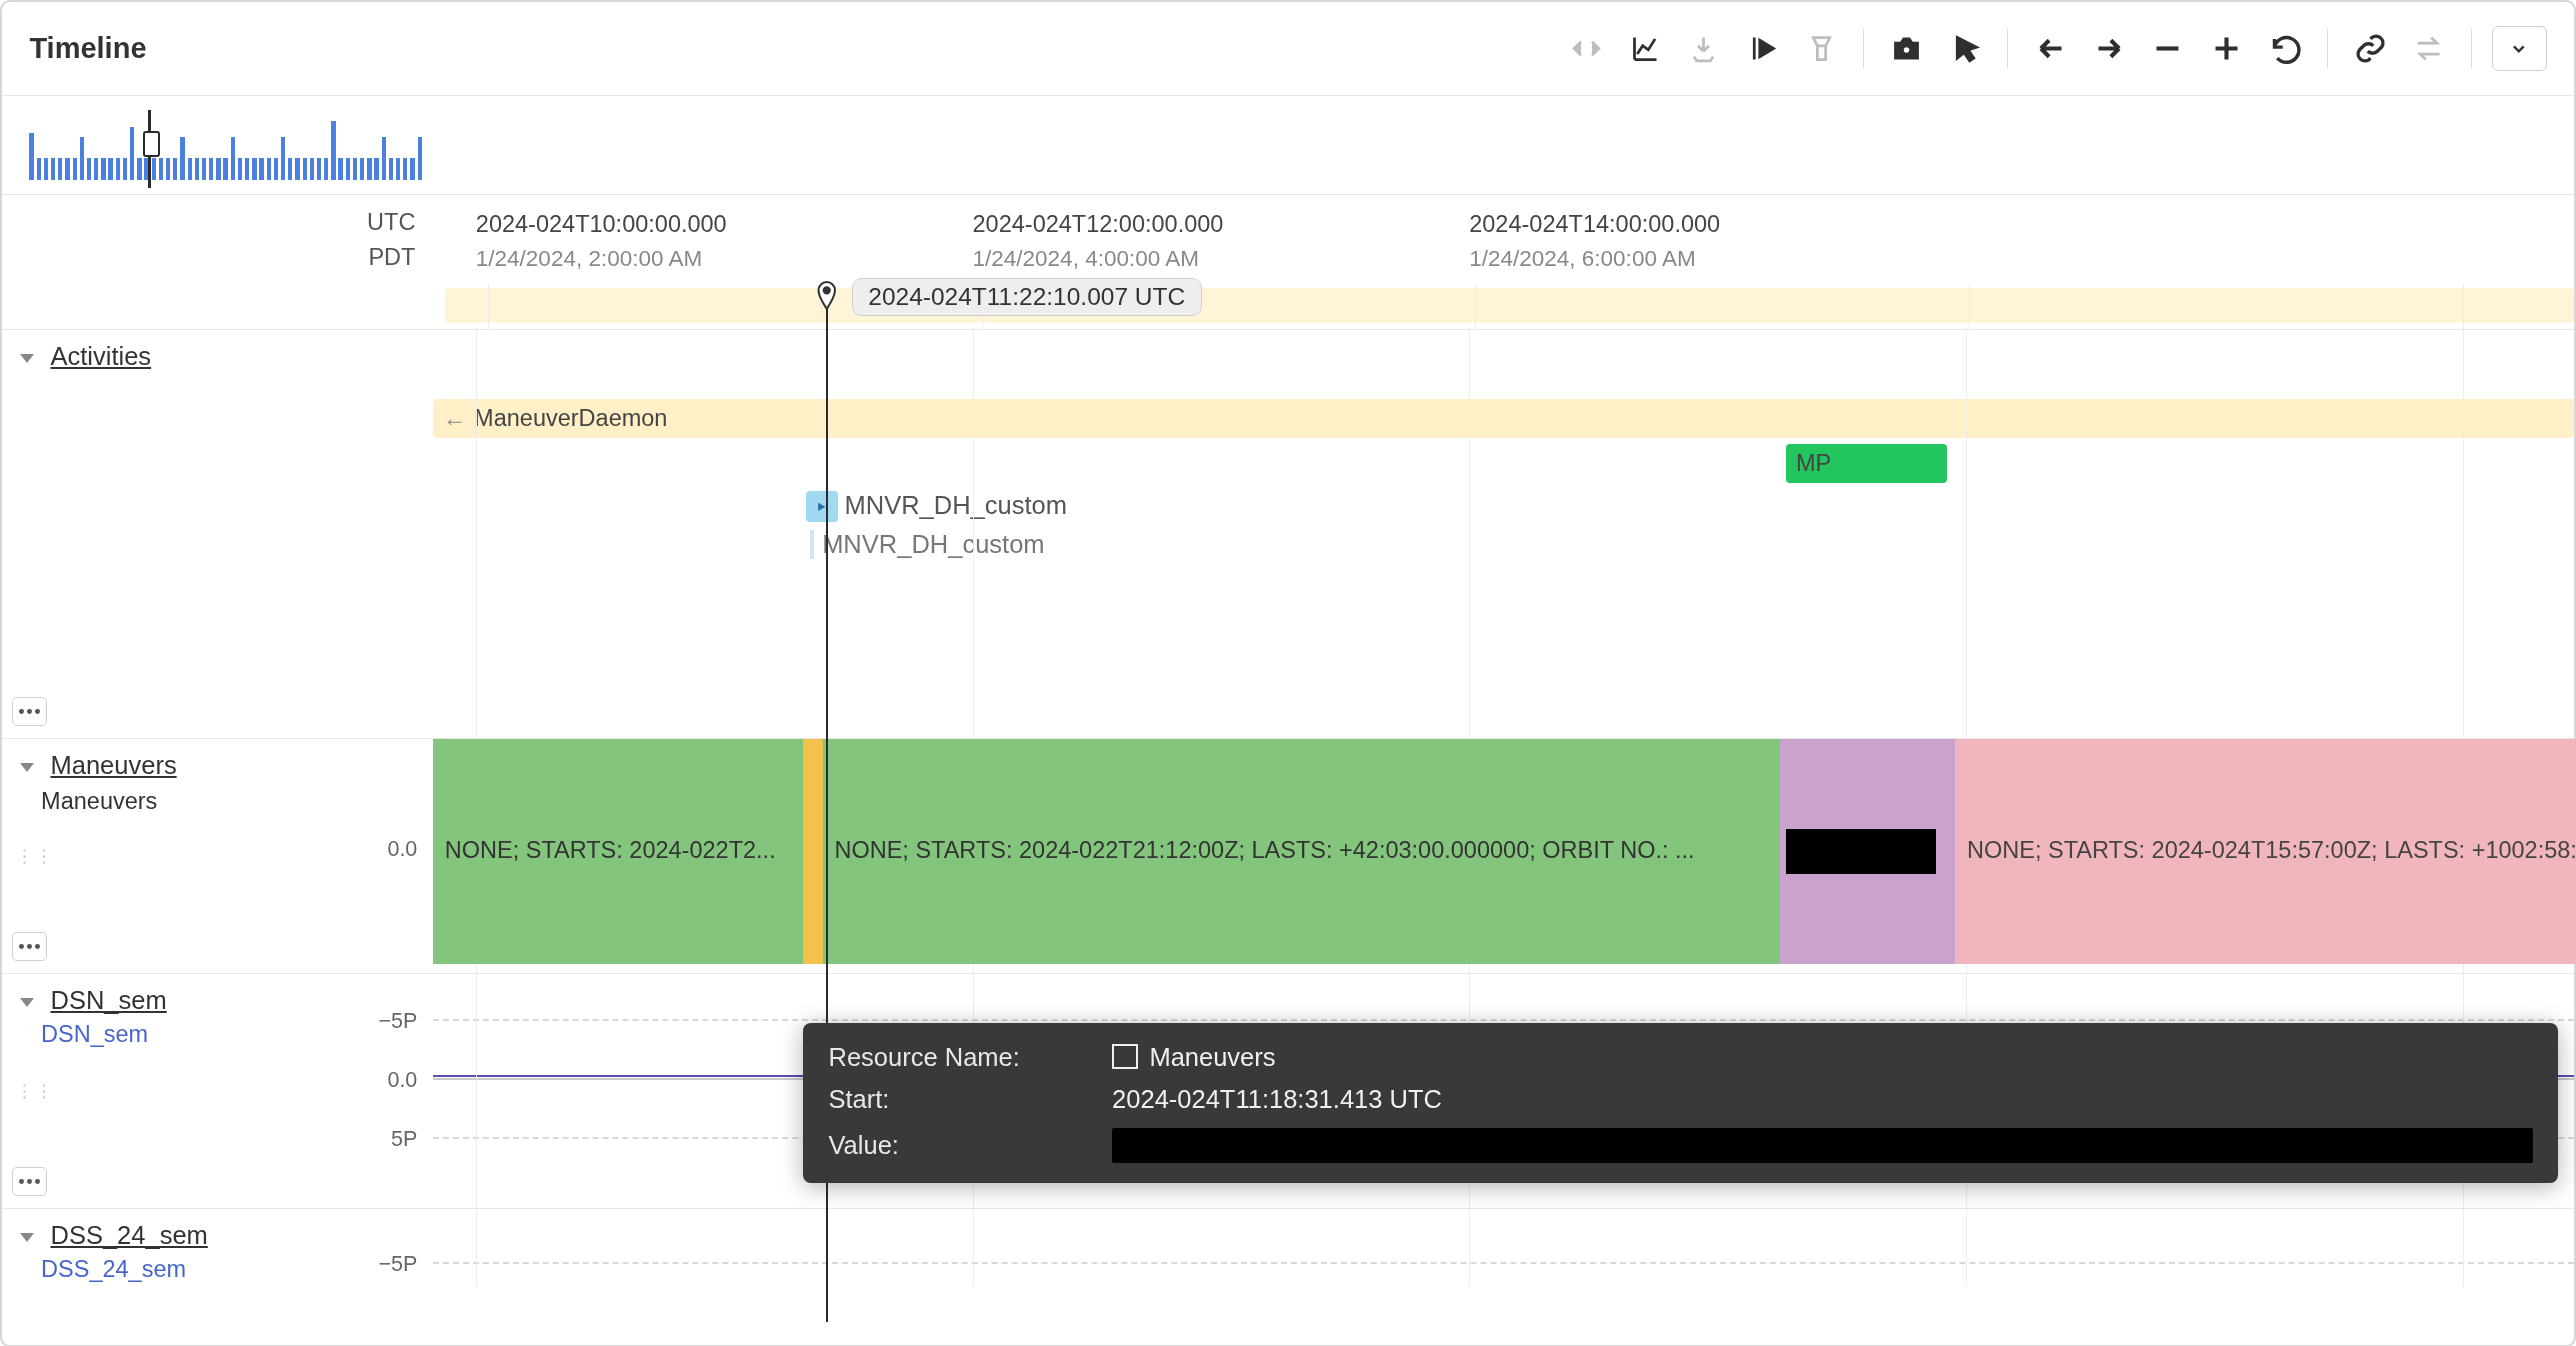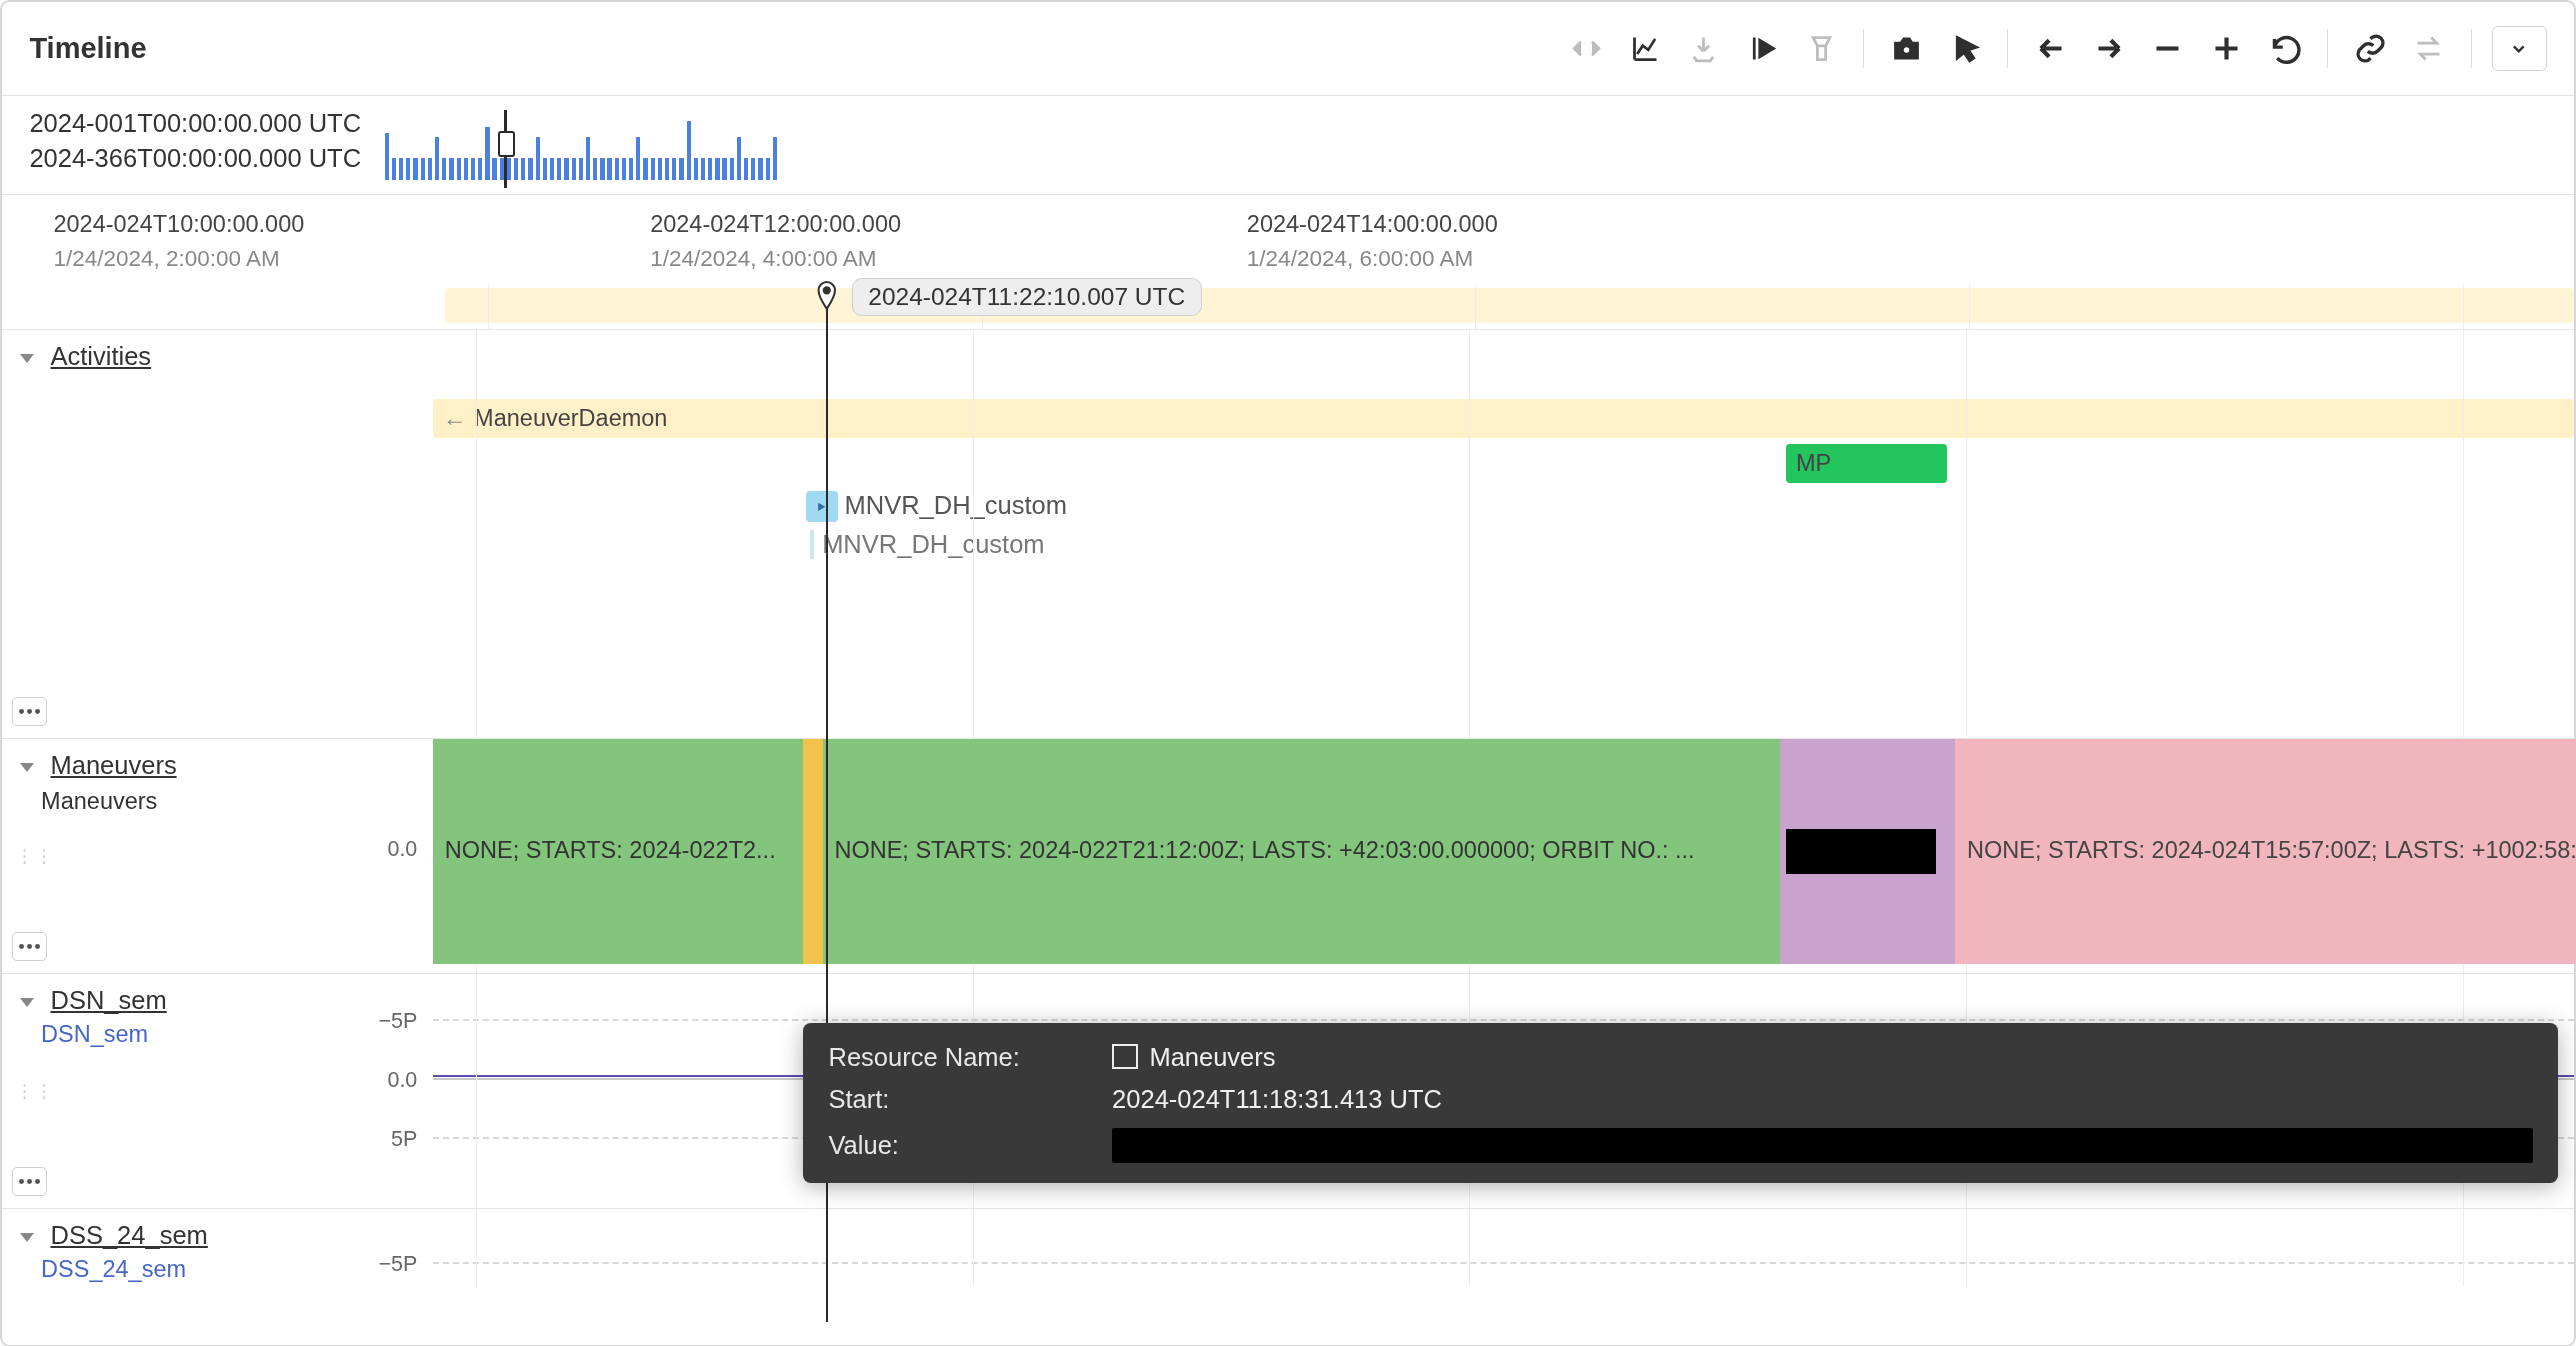--- a/index.html
+++ b/index.html
@@ -277,24 +277,20 @@
       <div class="sep"></div>
       <div class="dropdown">
           <svg width="19.6" height="19.6" viewBox="0 0 24 24">
             <path d="M6 9l6 6 6-6" fill="none" stroke="#333" stroke-width="3"></path>
           </svg>
         </div>
     </div>
   </div>
 
   <div class="timeheader">
-    <div class="time-range">
-      <div>2024-001T00:00:00.000 UTC</div>
-      <div>2024-366T00:00:00.000 UTC</div>
-    </div>
     <div class="minimap" id="minimap">
         <div class="bar" style="height: 47px;"></div>
         <div class="bar" style="height: 21.5px;"></div>
         <div class="bar" style="height: 21.5px;"></div>
         <div class="bar" style="height: 21.5px;"></div>
         <div class="bar" style="height: 21.5px;"></div>
         <div class="bar" style="height: 21.5px;"></div>
         <div class="bar" style="height: 21.5px;"></div>
         <div class="bar" style="height: 43px;"></div>
         <div class="bar" style="height: 21.5px;"></div>
@@ -342,20 +338,24 @@
         <div class="bar" style="height: 21.5px;"></div>
         <div class="bar" style="height: 21.5px;"></div>
         <div class="bar" style="height: 21.5px;"></div>
         <div class="bar" style="height: 21.5px;"></div>
         <div class="bar" style="height: 43px;"></div>
         <div class="cursor" style="left: 119px;"></div>
       </div>
   </div>
 
   <div class="ruler">
+    <div class="ruler-gutter">
+      <div>UTC</div>
+      <div>PDT</div>
+    </div>
     <div class="ruler-body" id="ruler-body">
         <div class="tick" style="left: 2%;">
           <div>2024-024T10:00:00.000</div>
           <div class="secondary">1/24/2024, 2:00:00 AM</div>
         </div>
         <div class="tick" style="left: 25.2%;">
           <div>2024-024T12:00:00.000</div>
           <div class="secondary">1/24/2024, 4:00:00 AM</div>
         </div>
         <div class="tick" style="left: 48.4%;">

